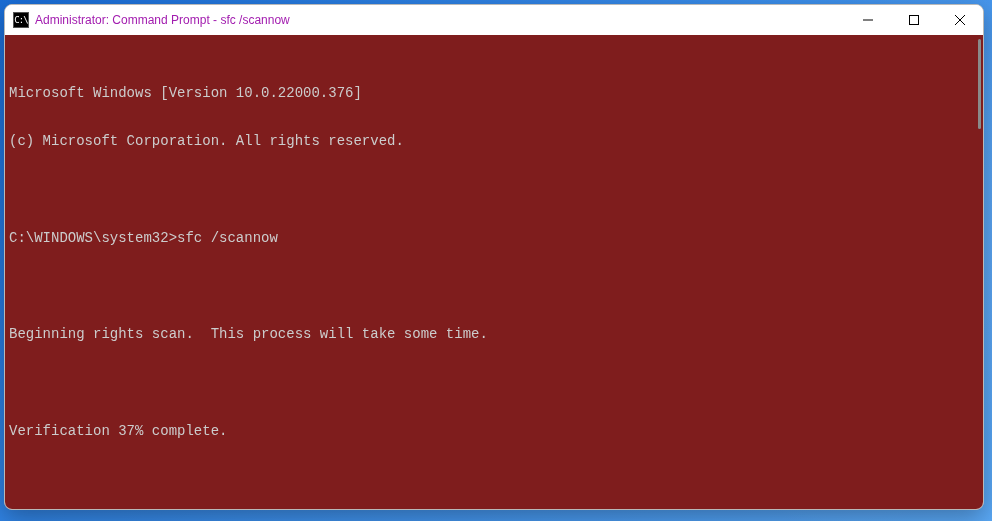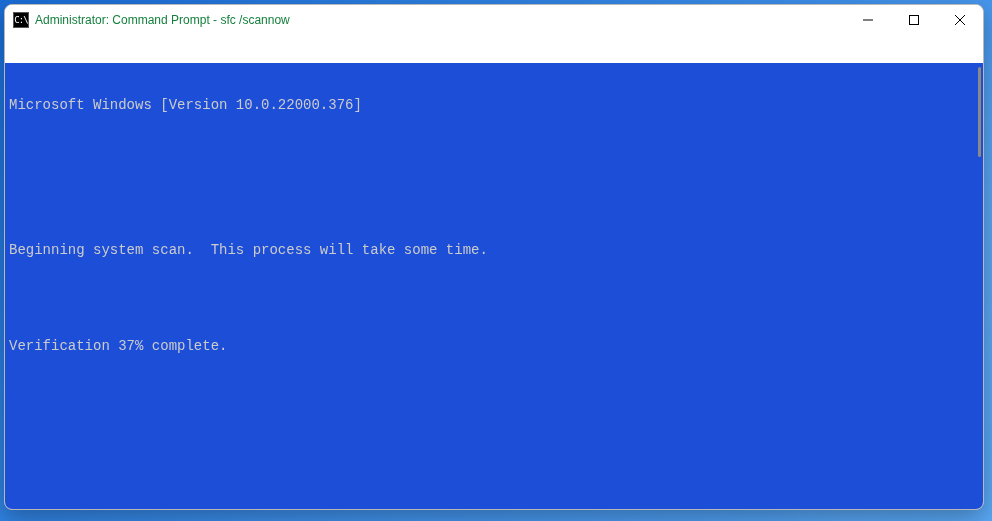--- a/index.html
+++ b/index.html
@@ -53,49 +53,48 @@
     font-family: Consolas, monospace;
     display: flex;
     align-items: center;
     justify-content: center;
     margin-right: 6px;
     border: 1px solid #555;
     letter-spacing: -1px;
   }
   .titlebar .title {
     font-size: 12px;
-    color: #15803d;
+    color: #a21caf;
     flex: 1;
   }
   .winbtns {
     display: flex;
     height: 100%;
   }
   .winbtn {
     width: 46px;
     height: 30px;
     display: flex;
     align-items: center;
     justify-content: center;
     color: #000;
     font-size: 10px;
   }
   .winbtn svg { width: 10px; height: 10px; }
   .terminal {
     flex: 1;
-    background: #1d4ed8;
+    background: #7f1d1d;
     color: #cccccc;
     font-family: Consolas, "Courier New", monospace;
     font-size: 14px;
     line-height: 1.15;
-    padding: 2px 4px;
+    padding: 18px 4px;
     white-space: pre;
     overflow: hidden;
     position: relative;
-    margin-top: 28px;
   }
   .terminal .line { min-height: 16px; }
   .scrollbar-stub {
     position: absolute;
     right: 2px;
     top: 4px;
     width: 3px;
     height: 90px;
     background: #8a8a8a;
     border-radius: 2px;
@@ -122,20 +121,22 @@
       <div class="winbtn close">
         <svg viewBox="0 0 10 10">
             <line x1="0" y1="0" x2="10" y2="10" stroke="currentColor" stroke-width="1"></line>
             <line x1="10" y1="0" x2="0" y2="10" stroke="currentColor" stroke-width="1"></line>
           </svg>
       </div>
     </div>
   </div>
   <div class="terminal">
     <div class="line">Microsoft Windows [Version 10.0.22000.376]</div>
+    <div class="line">(c) Microsoft Corporation. All rights reserved.</div>
     <div class="line"></div>
+    <div class="line">C:\WINDOWS\system32&gt;sfc /scannow</div>
     <div class="line"></div>
-    <div class="line">Beginning system scan.  This process will take some time.</div>
+    <div class="line">Beginning rights scan.  This process will take some time.</div>
     <div class="line"></div>
     <div class="line">Verification 37% complete.</div>
     <div class="scrollbar-stub"></div>
   </div>
 </div>
 
 </body></html>

